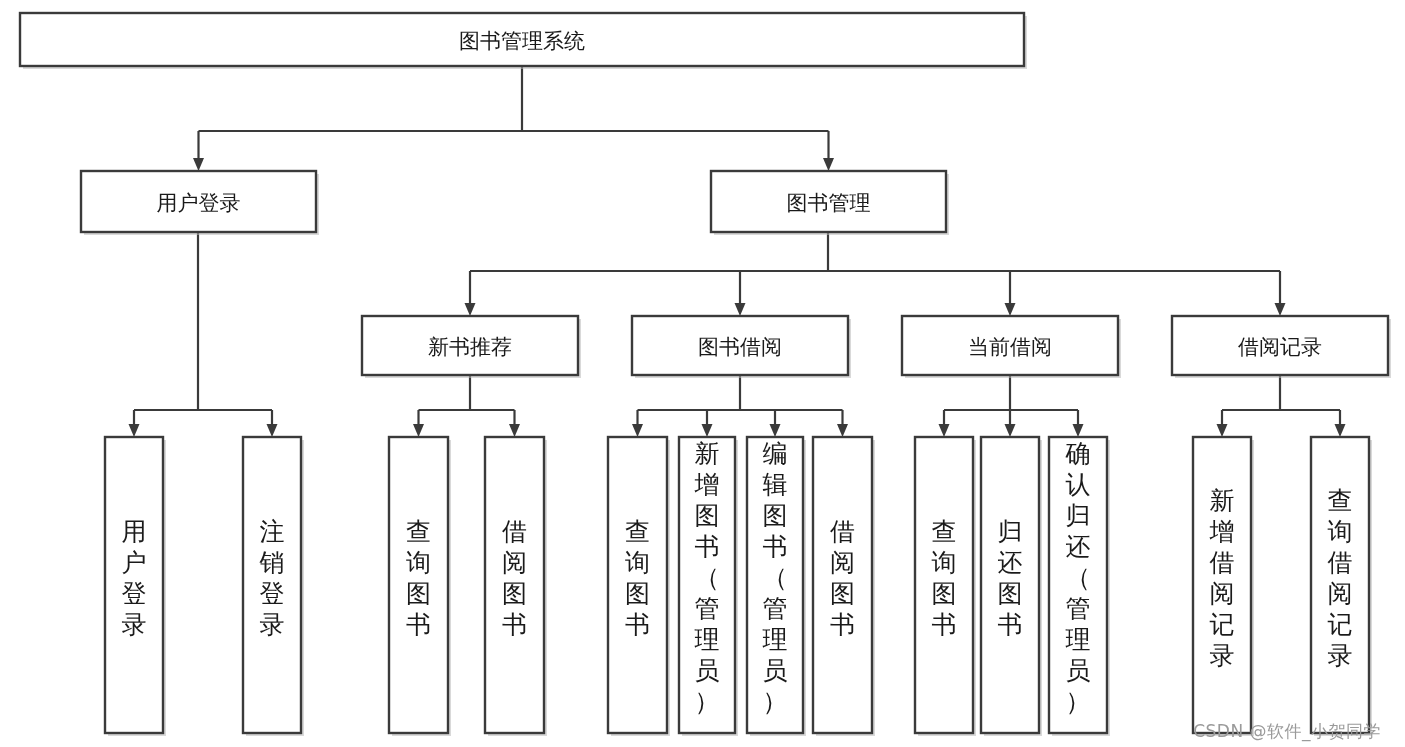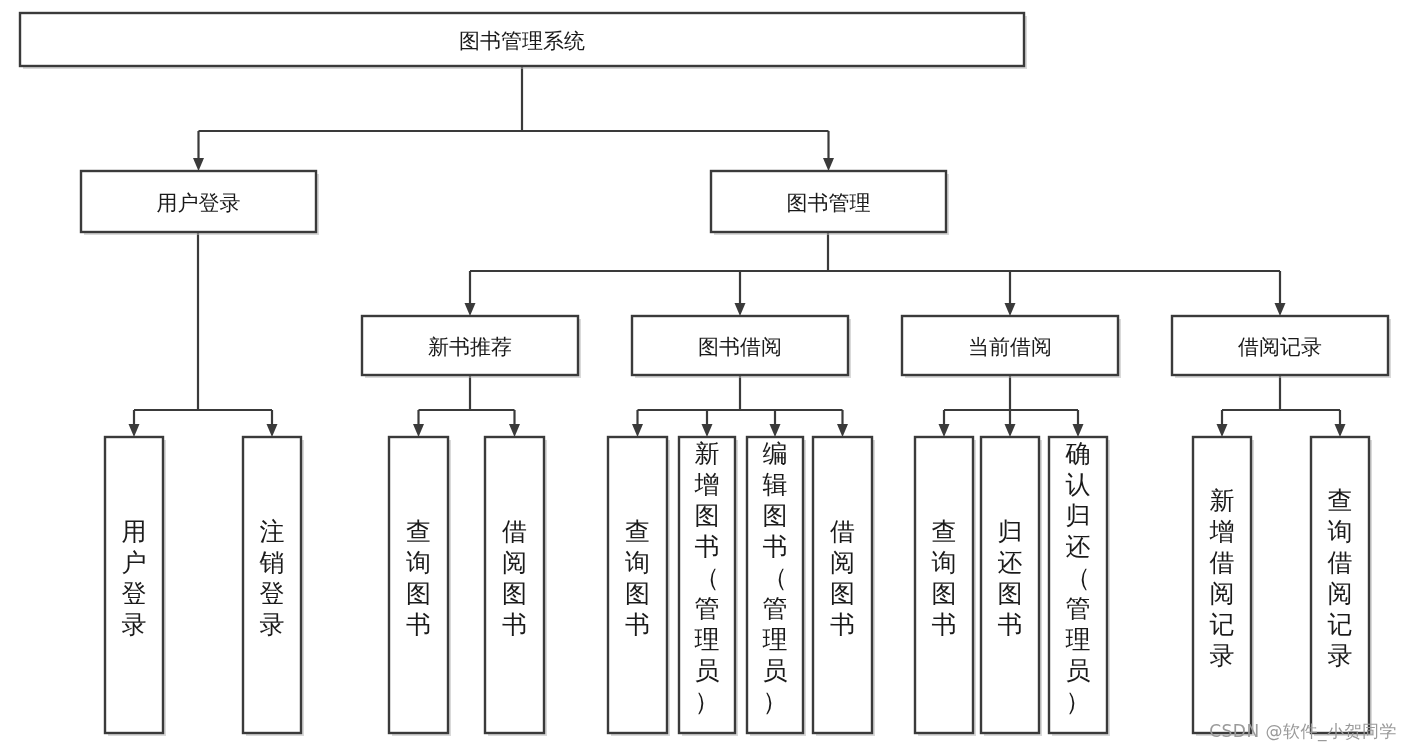--- a/index.html
+++ b/index.html
@@ -55,21 +55,21 @@
   }
   .node-label-v {
     font-family: "DejaVu Sans", "Liberation Sans", sans-serif;
     font-size: 25px;
     fill: #1a1a1a;
     text-anchor: middle;
     white-space: pre;
   }
   .watermark {
     position: absolute;
-    right: 8px;
+    right: 24px;
     bottom: 4px;
     font-family: "DejaVu Sans", "Liberation Sans", sans-serif;
     font-size: 17px;
     color: #9a9a9a;
     letter-spacing: 0.5px;
     user-select: none;
     pointer-events: none;
     white-space: nowrap;
   }
 </style>

